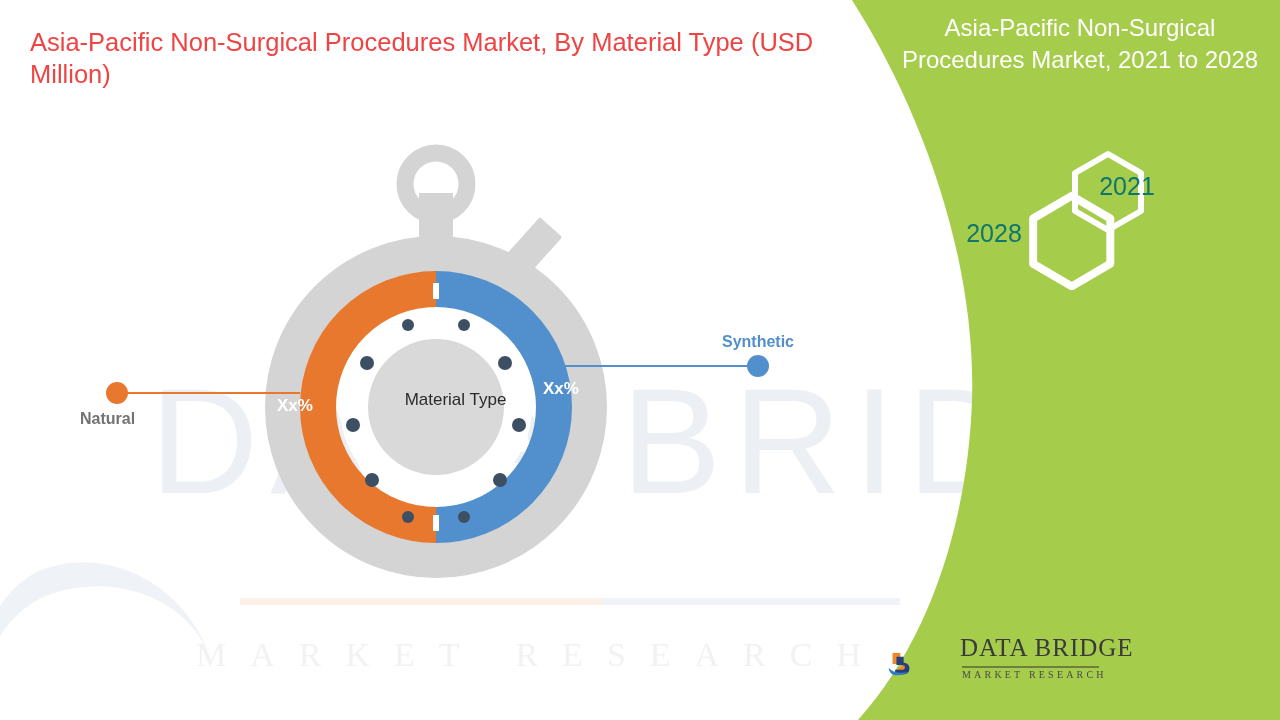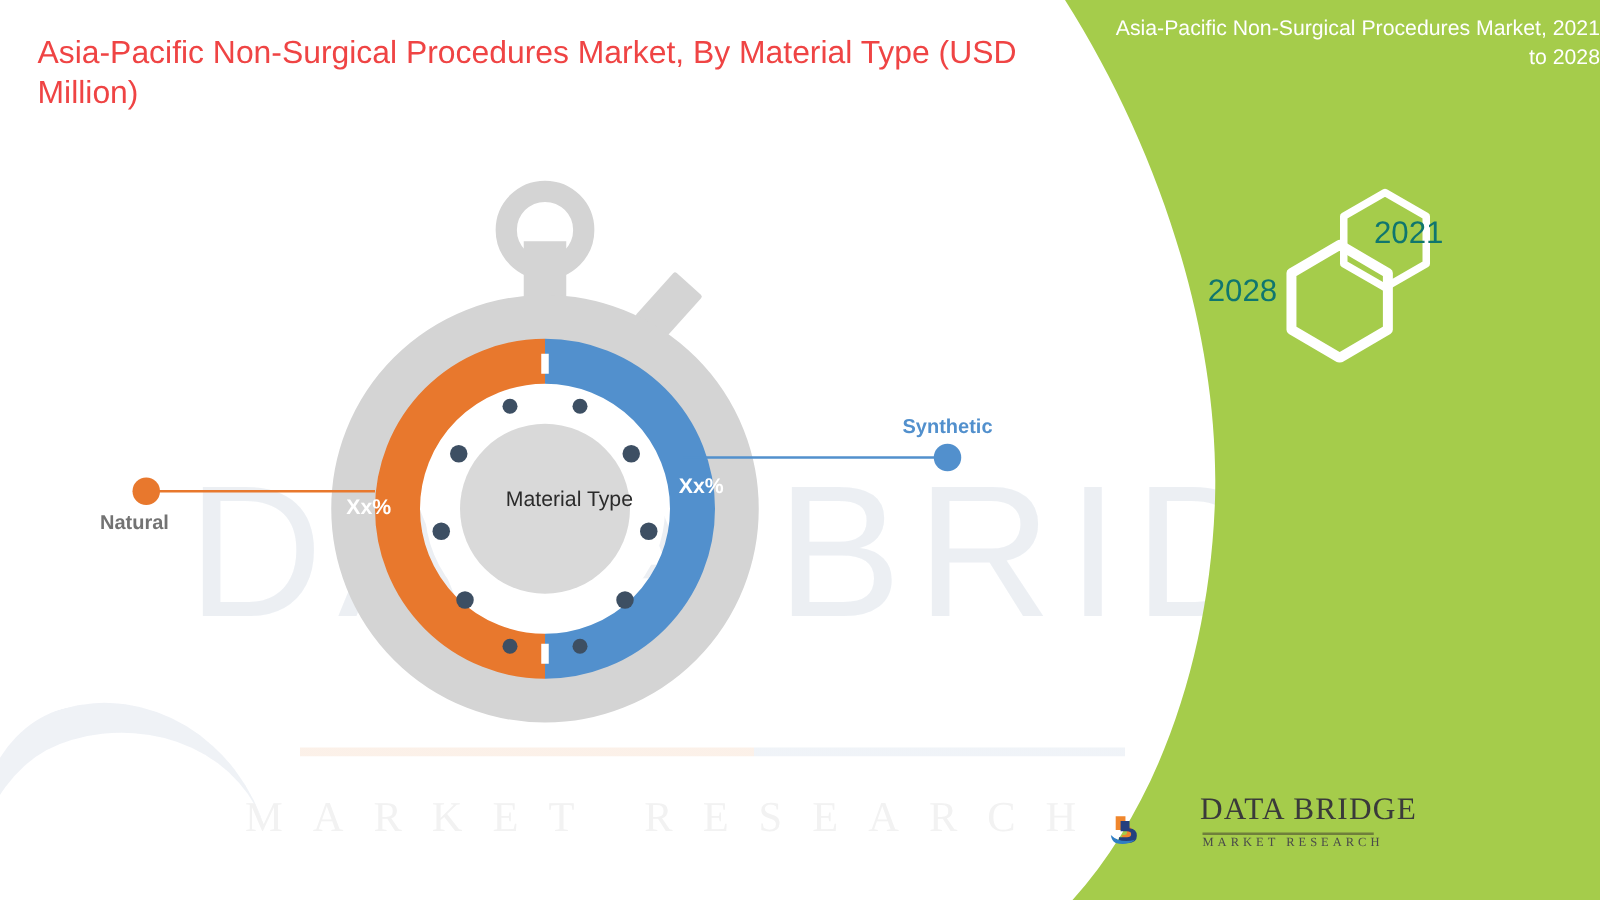--- a/index.html
+++ b/index.html
@@ -43,21 +43,21 @@
     font-size:25.5px;color:#ef4444;line-height:1.25;
     font-family:"Liberation Sans", sans-serif;
   }
 
   
   .chart-area{position:absolute;left:230px;top:135px;width:420px;height:445px;}
 
   
   .panel-title{
     position:absolute;left:880px;top:12px;width:400px;
-    text-align:right;color:#ffffff;font-size:17px;line-height:1.35;
+    text-align:center;color:#ffffff;font-size:24px;line-height:1.35;
   }
   .brand-text{
     position:absolute;left:960px;top:310px;width:320px;
     text-align:center;color:#3b7ca5;font-size:24px;line-height:1.35;
   }
   .hex-num{
     position:absolute;color:#0f766e;font-size:25px;font-weight:400;
     text-align:center;
   }
   #hex-2021-label{left:1085px;top:172px;width:84px;}

